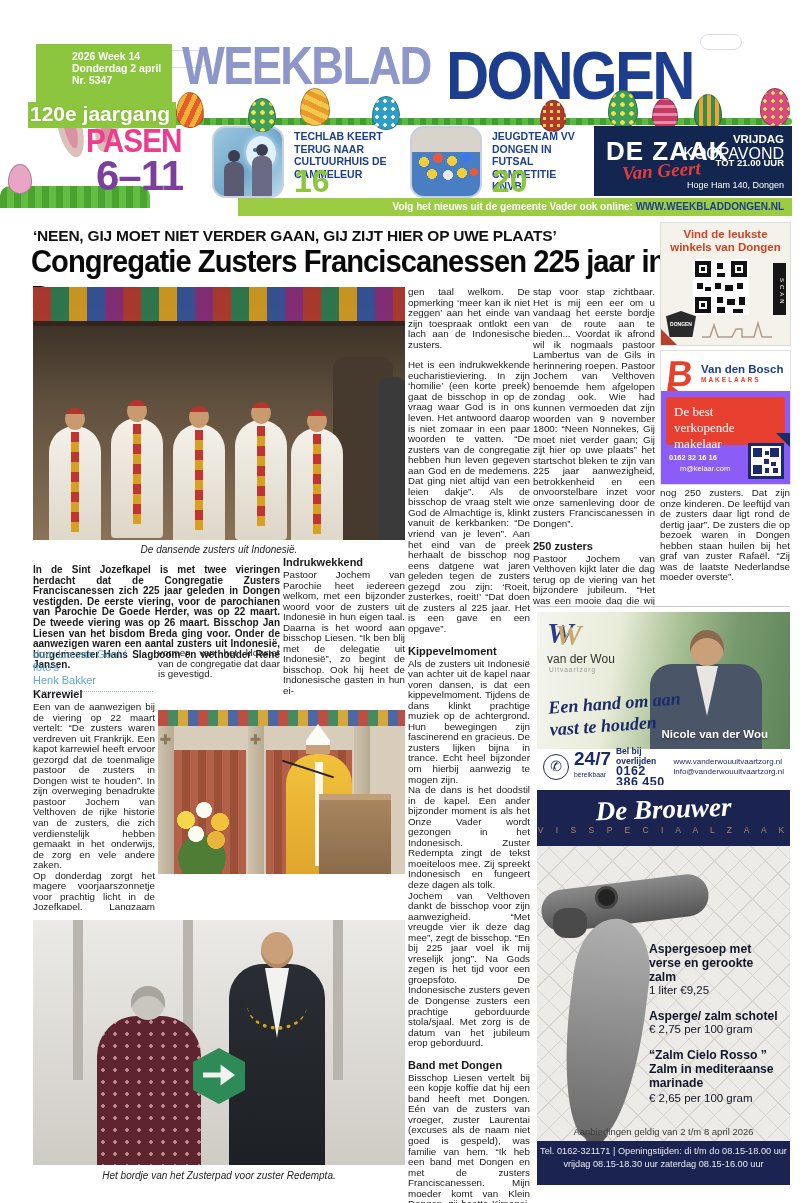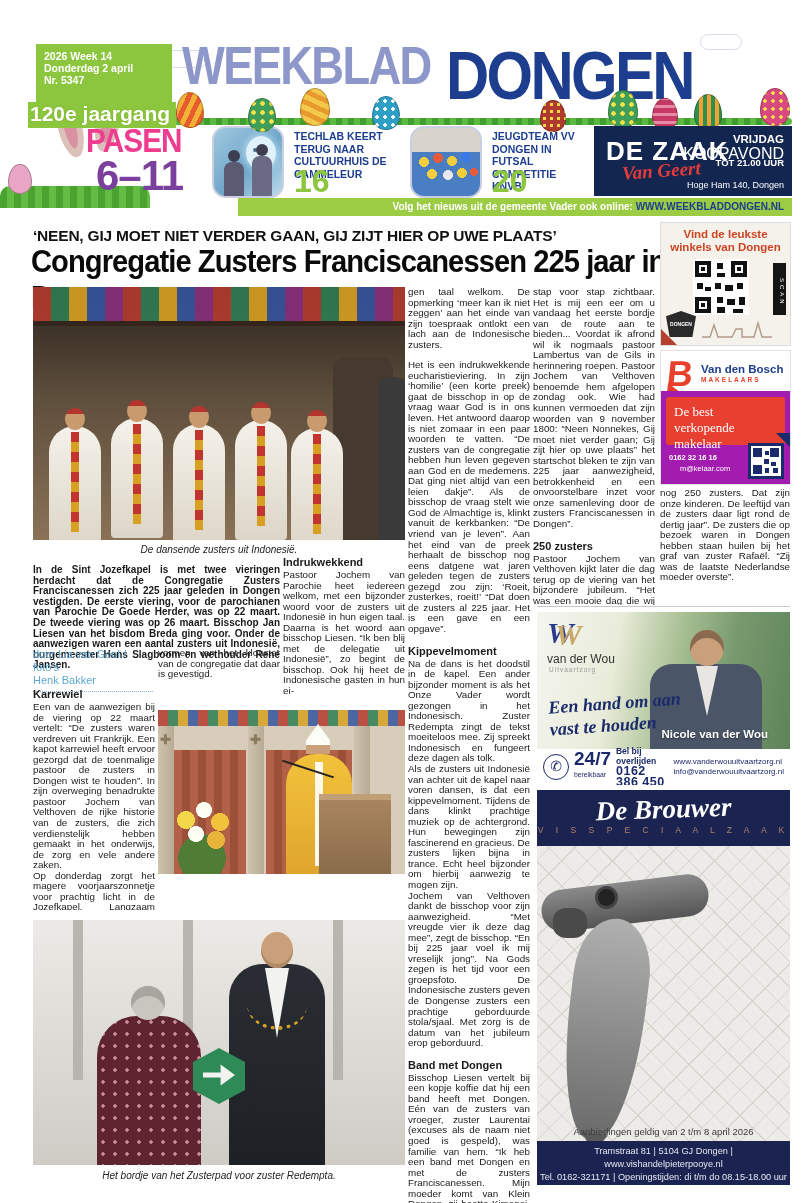--- a/index.html
+++ b/index.html
@@ -3,21 +3,21 @@
 <meta charset="utf-8">
 <style>
   html,body{margin:0;padding:0;background:#ffffff;}
   .page{position:relative;width:806px;height:1203px;background:#fff;overflow:hidden;
         font-family:"Liberation Sans",sans-serif;color:#1a1a1a;}
   .abs{position:absolute;}
 
   
   .datebox{left:36px;top:44px;width:136px;height:70px;background:#8cc63e;color:#fff;
            padding:6px 8px;box-sizing:border-box;z-index:3;}
-  .datebox .dl{font-size:10.5px;font-weight:bold;line-height:12px;}
+  .datebox .dl{font-size:10.5px;font-weight:bold;line-height:12px;margin-left:28px;}
   .edition{left:28px;top:102px;font-size:21px;font-weight:800;color:#fff;z-index:4;
            text-shadow:0 0 2px rgba(120,160,40,.6);background:#8cc63e;padding:0 6px 2px 2px;}
   .logo-light{left:182px;top:34px;font-size:54px;font-weight:800;color:#8e97c9;
               letter-spacing:-2px;transform:scaleX(.84);transform-origin:left;z-index:1;}
   .logo-dark{left:446px;top:36px;font-size:68px;font-weight:800;color:#1d3e8f;
              letter-spacing:-3px;transform:scaleX(.88);transform-origin:left;z-index:2;}
   .cloud{background:#fff;border:1px solid #d8dce8;border-radius:20px;z-index:0;}
   .grass{left:168px;top:118px;width:624px;height:7px;border-radius:4px;z-index:0;
          background:repeating-linear-gradient(90deg,#3f9e2f 0 6px,#5bbb40 6px 12px);}
   .egg{border-radius:50% 50% 50% 50% / 62% 62% 40% 40%;z-index:2;border:1px solid rgba(0,0,0,.25);}
@@ -161,21 +161,21 @@
             font-size:5px;font-weight:bold;text-align:center;line-height:26px;
             clip-path:polygon(50% 0,100% 20%,88% 100%,12% 100%,0 20%);}
   .qr-ad .sky{position:absolute;right:18px;bottom:6px;}
   .qr-ad .tri{position:absolute;left:0;bottom:0;width:0;height:0;border-left:16px solid #b5402e;border-top:16px solid transparent;}
   .vdb{left:660px;top:350px;width:131px;height:135px;background:#fff;border:1px solid #e2e2e2;box-sizing:border-box;}
   .vdb .b{position:absolute;left:6px;top:2px;font-size:36px;font-weight:800;color:#e8402a;transform:skewX(-6deg);}
   .vdb .b:after{content:"";position:absolute;left:2px;bottom:2px;width:0;height:0;
         border-left:14px solid #e8402a;border-top:10px solid transparent;}
   .vdb .brand{position:absolute;left:40px;top:12px;font-size:11.5px;font-weight:800;color:#1d3e8f;}
   .vdb .brandsub{position:absolute;left:40px;top:25px;font-size:6.5px;letter-spacing:2px;color:#e8402a;font-weight:bold;}
-  .vdb .panel{position:absolute;left:0;top:40px;width:100%;height:93px;background:#a21caf;}
+  .vdb .panel{position:absolute;left:0;top:40px;width:100%;height:93px;background:#8b5cf6;}
   .vdb .redbox{position:absolute;left:5px;top:6px;width:119px;height:48px;background:#e84030;border-radius:3px;
         color:#fff;font-family:"Liberation Serif",serif;font-size:13px;line-height:16px;padding:7px 8px;box-sizing:border-box;}
   .vdb .ph,.vdb .em{position:absolute;left:8px;color:#fff;font-size:7.5px;}
   .vdb .ph{top:62px;font-weight:bold;} .vdb .em{top:73px;margin-left:11px;}
   .vdb .qr2{position:absolute;right:6px;top:52px;border:3px solid #1b2a6b;background:#fff;}
   .vdb .corner{position:absolute;right:0;top:42px;width:0;height:0;border-right:14px solid #1b2a6b;border-bottom:14px solid transparent;}
 
   
   .wou{left:537px;top:612px;width:253px;height:173px;
        background:linear-gradient(100deg,#f4f5f0 0%,#e9ecd9 30%,#a8c094 52%,#78996e 72%,#5c8258 100%);overflow:hidden;}
@@ -350,22 +350,22 @@
     <div class="sign">
         <i></i>
       </div>
   </div>
   <div class="abs cap cap3">Het bordje van het Zusterpad voor zuster Redempta.</div>
 
   <div class="abs col colD">
     <p>gen taal welkom. De opmerking ‘meer kan ik niet zeggen’ aan het einde van zijn toespraak ontlokt een lach aan de Indonesische zusters.</p>
     <p>Het is een indrukwekkende eucharistieviering. In zijn ‘homilie’ (een korte preek) gaat de bisschop in op de vraag waar God is in ons leven. Het antwoord daarop is niet zomaar in een paar woorden te vatten. “De zusters van de congregatie hebben hun leven gegeven aan God en de medemens. Dat ging niet altijd van een leien dakje”. Als de bisschop de vraag stelt wie God de Almachtige is, klinkt vanuit de kerkbanken: “De vriend van je leven”. Aan het eind van de preek herhaalt de bisschop nog eens datgene wat jaren geleden tegen de zusters gezegd zou zijn: ‘Roeit, zusterkes, roeit!’ “Dat doen de zusters al 225 jaar. Het is een gave en een opgave”.</p>
     <h4>Kippevelmoment</h4>
+    <p style="margin-bottom:0;">Als de zusters uit Indonesië van achter uit de kapel naar voren dansen, is dat een kippevelmoment. Tijdens de dans klinkt prachtige muziek op de achtergrond. Hun bewegingen zijn fascinerend en gracieus. De zusters lijken bijna in trance. Echt heel bijzonder om hierbij aanwezig te mogen zijn.</p>
     <p style="margin-bottom:0;">Na de dans is het doodstil in de kapel. Een ander bijzonder moment is als het Onze Vader wordt gezongen in het Indonesisch. Zuster Redempta zingt de tekst moeiteloos mee. Zij spreekt Indonesisch en fungeert deze dagen als tolk.</p>
-    <p style="margin-bottom:0;">Als de zusters uit Indonesië van achter uit de kapel naar voren dansen, is dat een kippevelmoment. Tijdens de dans klinkt prachtige muziek op de achtergrond. Hun bewegingen zijn fascinerend en gracieus. De zusters lijken bijna in trance. Echt heel bijzonder om hierbij aanwezig te mogen zijn.</p>
     <p>Jochem van Velthoven dankt de bisschop voor zijn aanwezigheid. “Met vreugde vier ik deze dag mee”, zegt de bisschop. “En bij 225 jaar voel ik mij vreselijk jong”. Na Gods zegen is het tijd voor een groepsfoto. De Indonesische zusters geven de Dongense zusters een prachtige geborduurde stola/sjaal. Met zorg is de datum van het jubileum erop geborduurd.</p>
     <h4>Band met Dongen</h4>
     <p>Bisschop Liesen vertelt bij een kopje koffie dat hij een band heeft met Dongen. Eén van de zusters van vroeger, zuster Laurentai (excuses als de naam niet goed is gespeld), was familie van hem. “Ik heb een band met Dongen en met de zusters Franciscanessen. Mijn moeder komt van Klein Dongen, zij heette Kimenai. Ik heb hier nog veel familie. Mijn laatste oom, die woonde aan de Mr. Jansenweg, is pas gestorven”. Daarna snijdt de bisschop, samen met zuster Redempta, de grote taart aan. Burgemeester Hans Slagboom heeft een bijzonder cadeau voor de jubilerende congregatie. “U krijgt het Zusterpad, een route langs die locaties die laten zien hoe belangrijk de aanwezigheid van de zusters de afgelopen 225 jaar is geweest, zowel voor u als voor Dongen... Er worden informatieborden geplaatst, gemaakt in samenwerking met Heemkundekring De Heerlyckheit Dongen. In de loop van dit jaar wordt het Zusterpad</p>
   </div>
 
   <div class="abs col colE">
     <p>stap voor stap zichtbaar. Het is mij een eer om u vandaag het eerste bordje van de route aan te bieden... Voordat ik afrond wil ik nogmaals pastoor Lambertus van de Gils in herinnering roepen. Pastoor Jochem van Velthoven benoemde hem afgelopen zondag ook. Wie had kunnen vermoeden dat zijn woorden van 9 november 1800: “Neen Nonnekes, Gij moet niet verder gaan; Gij zijt hier op uwe plaats” het startschot bleken te zijn van 225 jaar aanwezigheid, betrokkenheid en een onvoorstelbare inzet voor onze samenleving door de zusters Franciscanessen in Dongen”.</p>
     <h4>250 zusters</h4>
     <p>Pastoor Jochem van Velthoven kijkt later die dag terug op de viering van het bijzondere jubileum. “Het was een mooie dag die wij hebben afgesloten met een feestmaal”. Over de zusters uit Indonesië vertelt hij dat zij het bestuur vormen van de congregatie in Indonesië. “Daar zijn</p>
   </div>
@@ -474,21 +474,29 @@
   <div class="abs brw">
     <div class="hdr">
       <div class="script">De Brouwer</div>
       <div class="sub">V I S S P E C I A A L Z A A K</div>
     </div>
     <div class="tile"></div>
     <div class="arm"></div>
     <div class="watch"></div>
     <div class="fist"></div>
     <div class="fish"></div>
+    <div class="offers">
+      <div class="ot">Aspergesoep met verse en gerookte zalm</div>
+      <div class="op">1 liter €9,25</div>
+      <div class="ot">Asperge/ zalm schotel</div>
+      <div class="op">€ 2,75 per 100 gram</div>
+      <div class="ot">“Zalm Cielo Rosso ”</div>
+      <div class="ot">Zalm in mediteraanse marinade</div>
+      <div class="op" style="margin-top:2px;">€ 2,65 per 100 gram</div>
+    </div>
     <div class="valid">Aanbiedingen geldig van 2 t/m 8 april 2026</div>
     <div class="ftr">
-      <div>Tramstraat 81   |   5104 GJ Dongen   |   www.vishandelpieterpooye.nl</div>
       <div>Tel. 0162-321171  |  Openingstijden: di t/m do 08.15-18.00 uur</div>
       <div>vrijdag 08.15-18.30 uur  zaterdag 08.15-16.00 uur</div>
     </div>
   </div>
 
 </div>
 
 </body></html>

